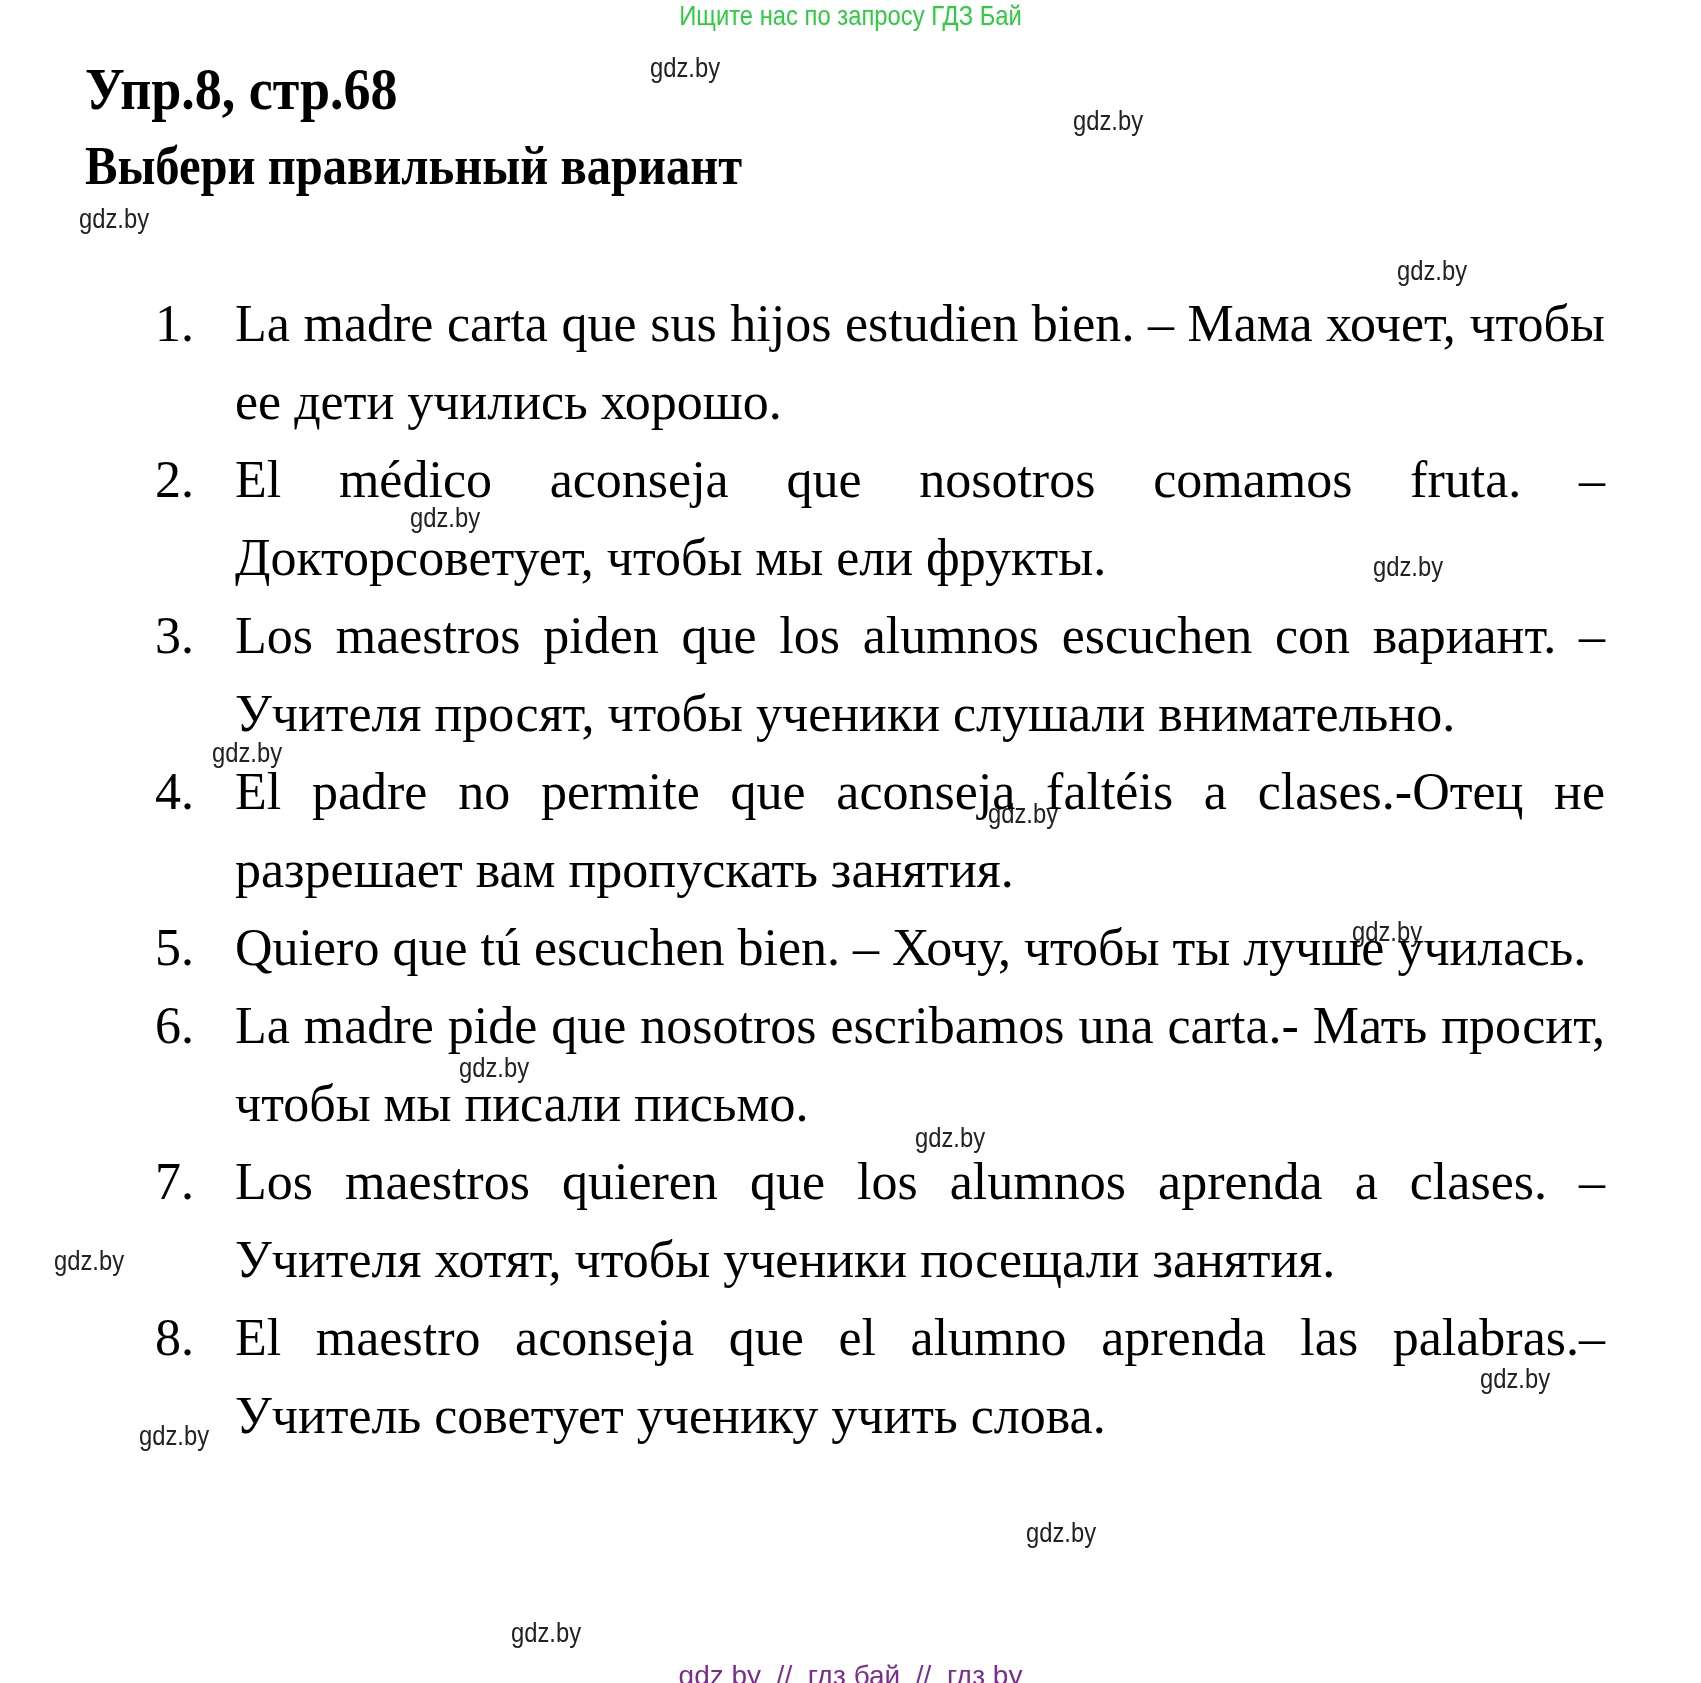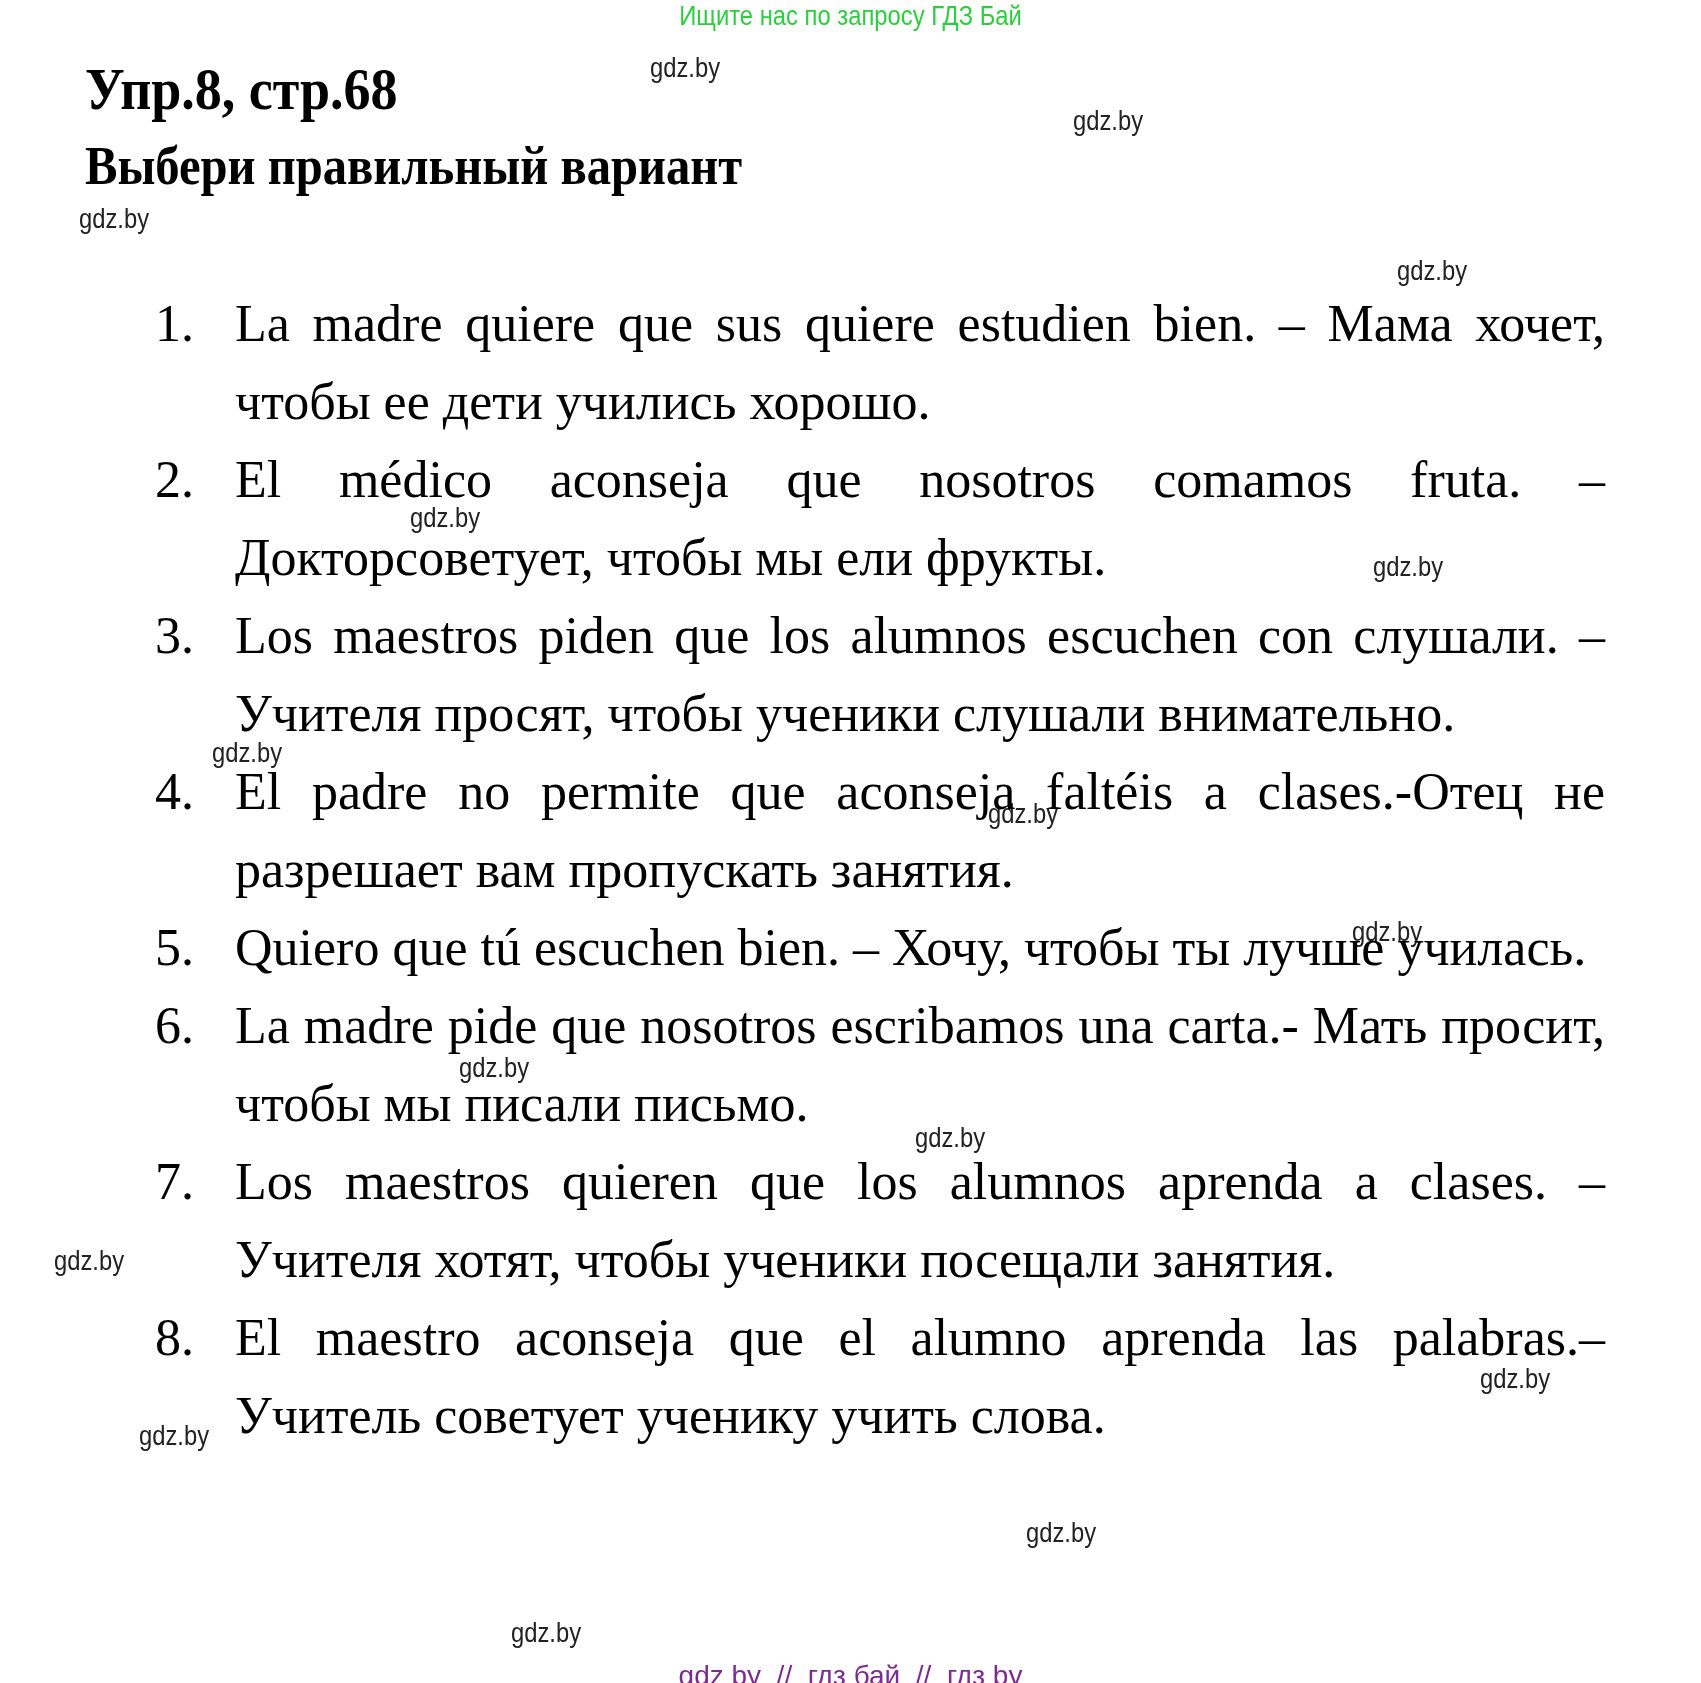--- a/index.html
+++ b/index.html
@@ -36,29 +36,29 @@
 <div class="abs wm" style="left:915px;top:1122px">gdz.by</div>
 <div class="abs wm" style="left:54px;top:1245px">gdz.by</div>
 <div class="abs wm" style="left:1480px;top:1363px">gdz.by</div>
 <div class="abs wm" style="left:139px;top:1420px">gdz.by</div>
 <div class="abs wm" style="left:1026px;top:1517px">gdz.by</div>
 <div class="abs wm" style="left:511px;top:1617px">gdz.by</div>
 
 <div class="abs list">
   <div class="item">
       <span class="num">1.</span>
-      <span class="txt"><span>La madre quiere que sus quiere </span><b>estudien bien</b><span>. – Мама хочет, чтобы ее дети учились хорошо.</span></span>
+      <span class="txt"><span>La madre carta que sus hijos </span><b>estudien bien</b><span>. – Мама хочет, чтобы ее дети учились хорошо.</span></span>
     </div>
   <div class="item">
       <span class="num">2.</span>
       <span class="txt"><span>El médico aconseja que nosotros </span><b>comamos fruta</b><span>. – Докторсоветует, чтобы мы ели фрукты.</span></span>
     </div>
   <div class="item">
       <span class="num">3.</span>
-      <span class="txt"><span>Los maestros piden que los alumnos </span><b>escuchen con слушали.</b><span> – Учителя просят, чтобы ученики слушали внимательно.</span></span>
+      <span class="txt"><span>Los maestros piden que los alumnos </span><b>escuchen con вариант.</b><span> – Учителя просят, чтобы ученики слушали внимательно.</span></span>
     </div>
   <div class="item">
       <span class="num">4.</span>
       <span class="txt"><span>El padre no permite que aconseja </span><b>faltéis a clases</b><span>.-Отец не разрешает вам пропускать занятия.</span></span>
     </div>
   <div class="item">
       <span class="num">5.</span>
       <span class="txt"><span>Quiero que tú </span><b>escuchen bien</b><span>. – Хочу, чтобы ты лучше училась.</span></span>
     </div>
   <div class="item">

